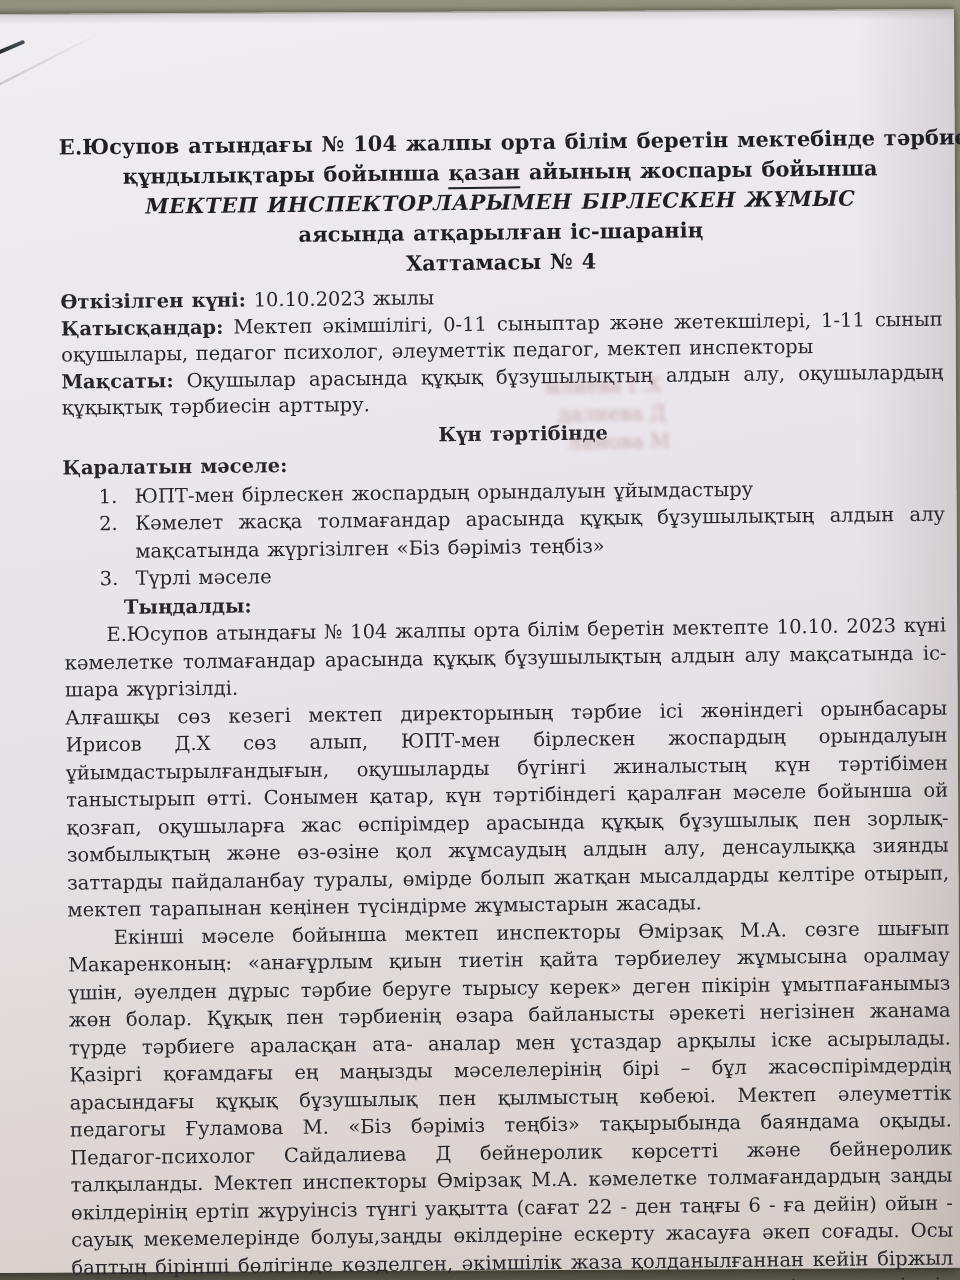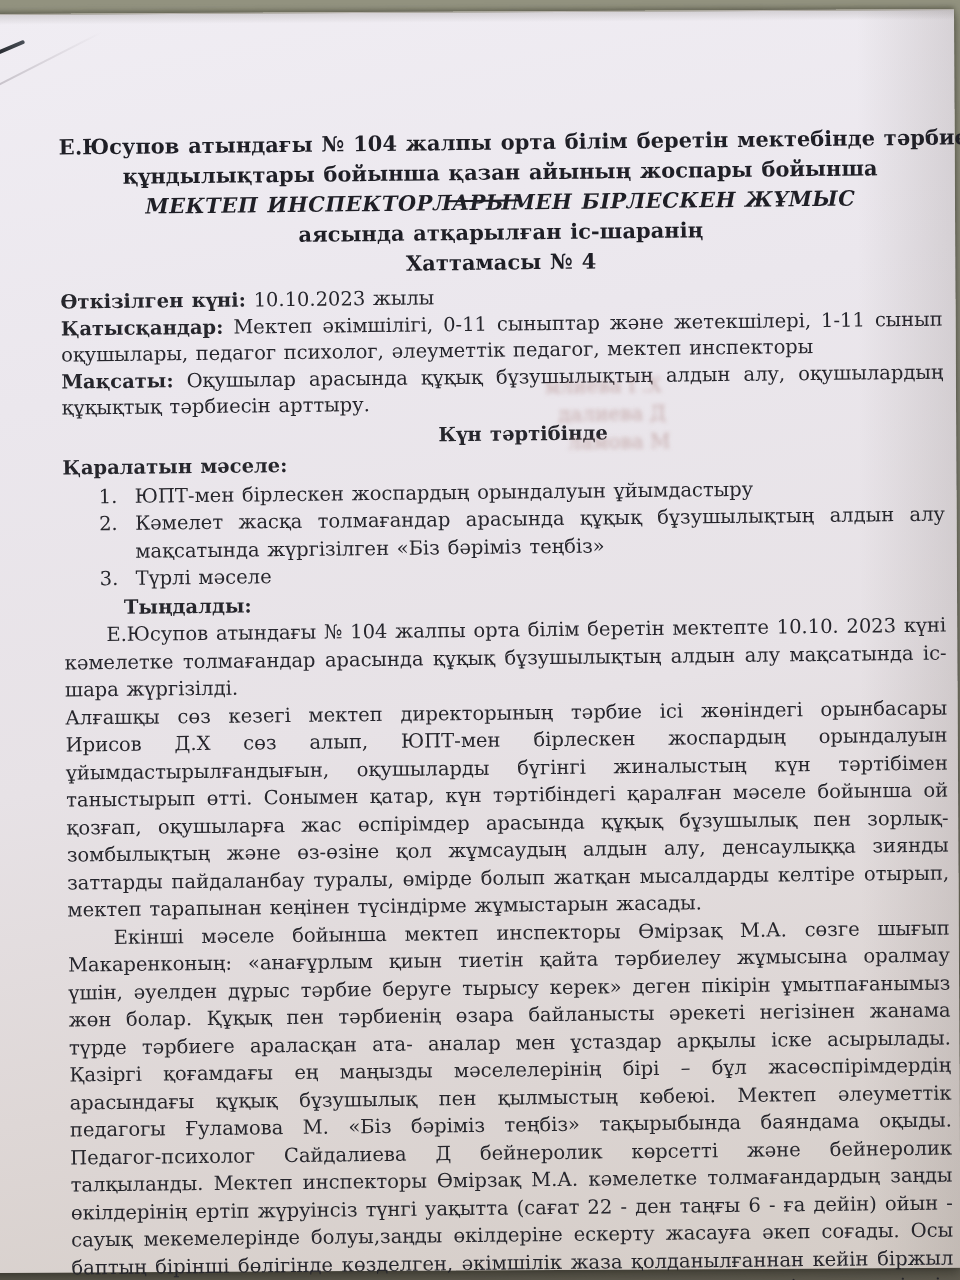--- a/index.html
+++ b/index.html
@@ -42,21 +42,21 @@
     transform: rotate(-0.35deg);
     transform-origin: 0 0;
     color: #26262c;
     font-size: 19.5px;
     line-height: 27.5px;
     word-spacing: 1.5px;
   }
   .b { font-weight: 700; }
   .title-block { text-align: center; font-weight: 700; font-size: 21px; line-height: 30px; color: #1f1f26; }
   .title-line { white-space: nowrap; }
-  .u { text-decoration: none; border-bottom: 2px solid #1f1f26; padding-bottom: 15px; }
+  .u { text-decoration: none; border-bottom: 2px solid #1f1f26; padding-bottom: 2px; }
   .ital { font-style: italic; letter-spacing: 0.5px; }
   .meta { margin-top: 7px; }
   .meta p { margin: 0; line-height: 26.5px; text-align: justify; }
   .center-h { text-align: center; font-weight: 700; margin: 3px 0 2px 40px; }
   .agenda-label { margin: 0; font-weight: 700; }
   .list { margin: 1px 0 0 36px; }
   .li { display: flex; }
   .li .num { width: 36px; flex: 0 0 36px; }
   .li .litext { flex: 1; text-align: justify; }
   .heard { margin: 1px 0 0 60px; font-weight: 700; }

